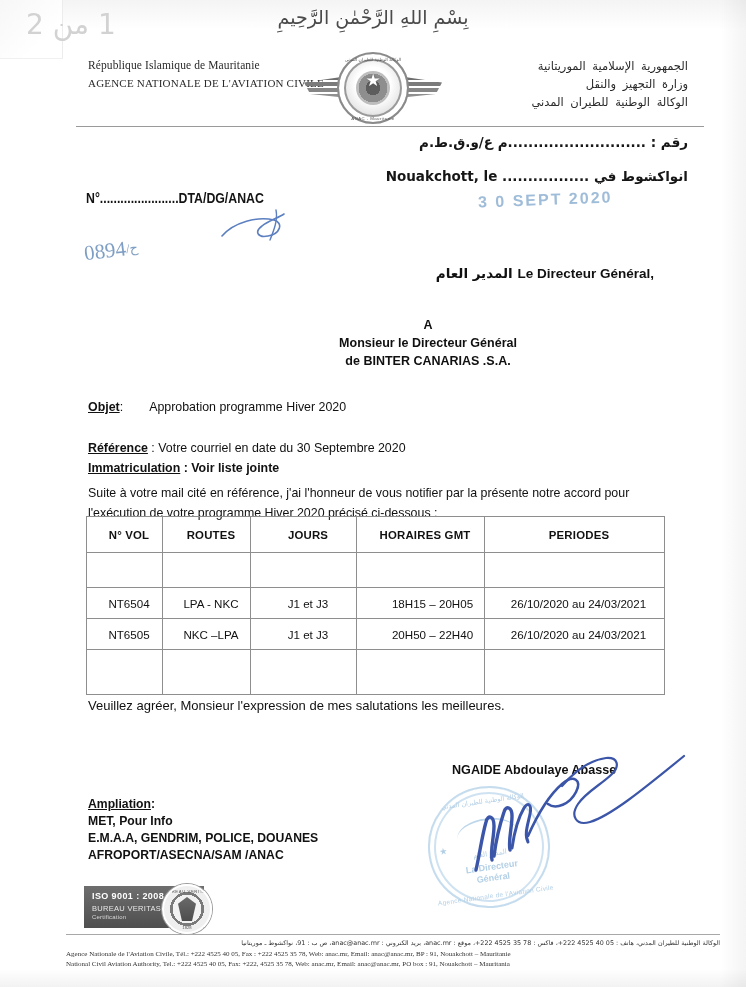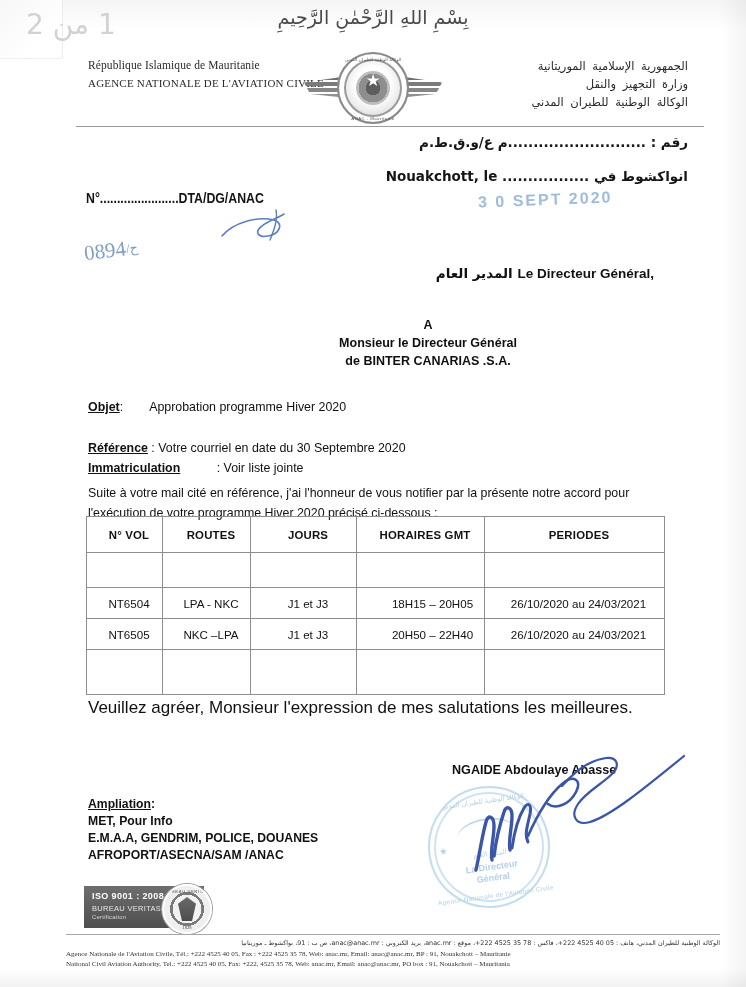--- a/index.html
+++ b/index.html
@@ -265,21 +265,21 @@
     position: absolute;
     left: 88px;
     right: 74px;
     top: 398px;
     font-size: 12.4px;
     line-height: 19px;
     color: #111;
   }
   .obj-row { margin-bottom: 22px; }
   .u { text-decoration: underline; font-weight: bold; }
-  .lbl-b { font-weight: normal; padding-left: 33px; }
+  .lbl-b { font-weight: bold; }
   .obj-val { margin-left: 26px; }
   .ref-lines div { margin-bottom: 1px; }
   .para { margin-top: 6px; }
 
   
   table.sched {
     position: absolute;
     left: 86px;
     top: 516px;
     width: 579px;
@@ -314,21 +314,21 @@
   .col1 { width: 66px; }
   .col2 { width: 78px; }
   .col3 { width: 96px; }
   .col4 { width: 118px; }
 
   
   .closing {
     position: absolute;
     left: 88px;
     top: 698px;
-    font-size: 17px;
+    font-size: 13px;
     color: #111;
   }
   .signer {
     position: absolute;
     left: 452px;
     top: 763px;
     font-size: 12.6px;
     font-weight: bold;
     color: #101010;
   }

